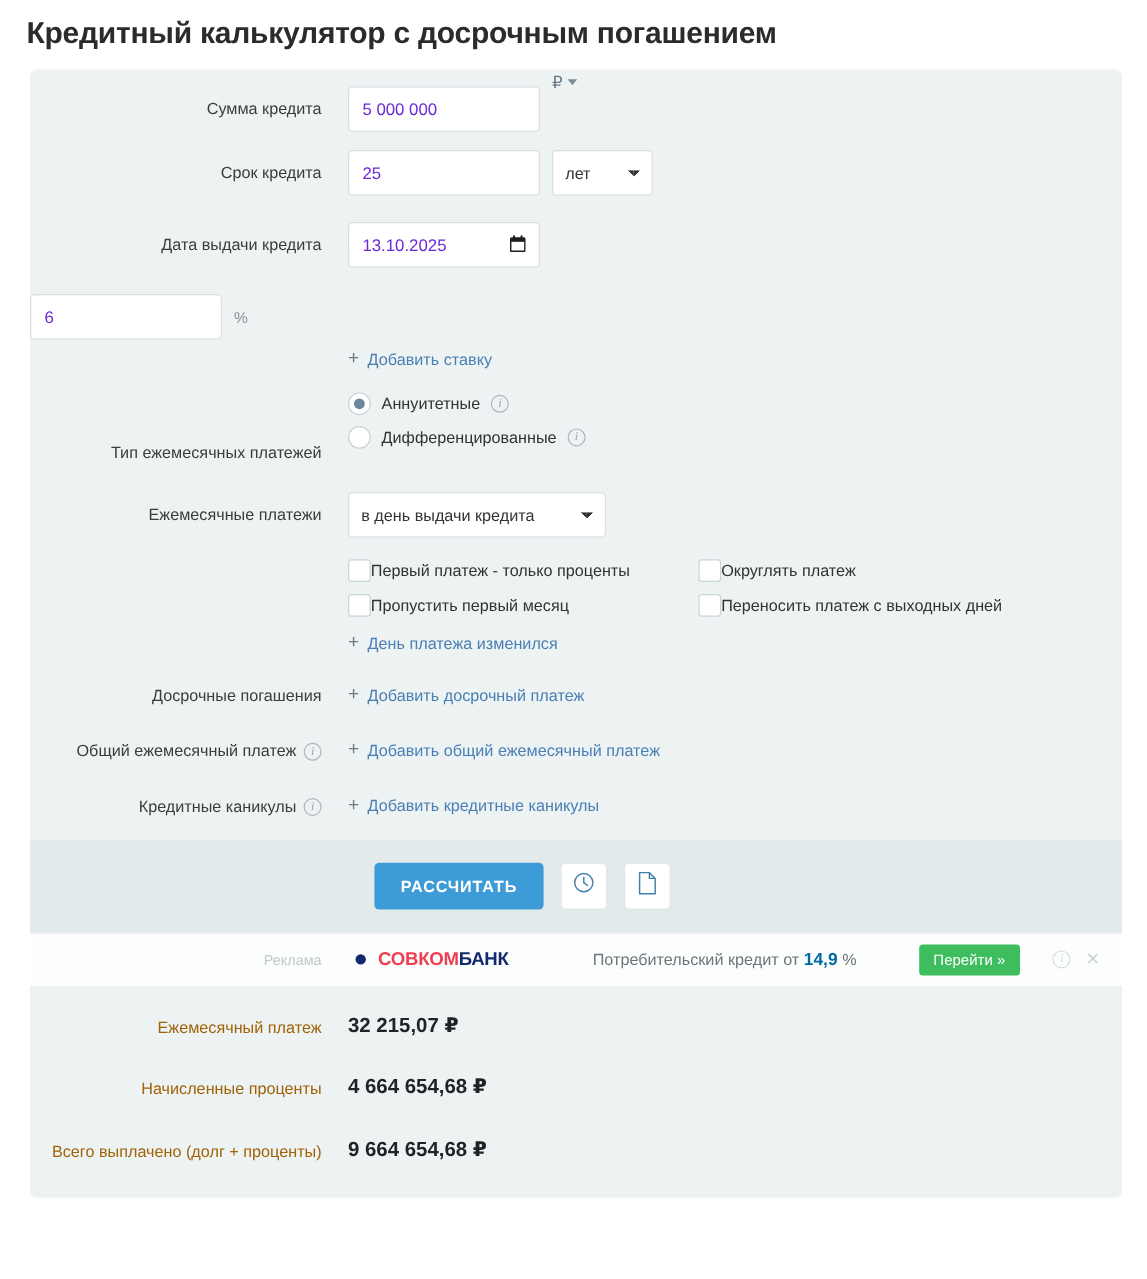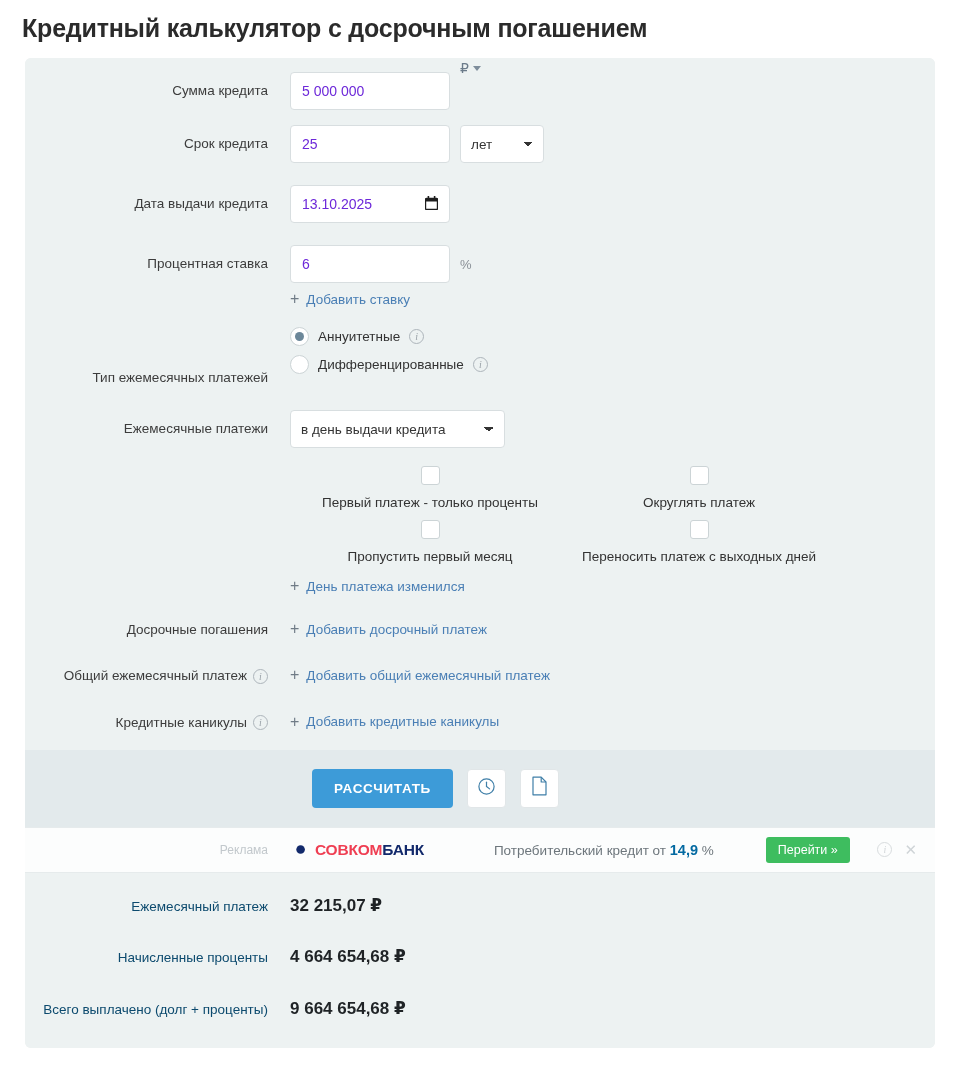--- a/index.html
+++ b/index.html
@@ -143,21 +143,21 @@
     flex: none; cursor: pointer;
   }
 
   
   .cb-grid {
     display: grid;
     grid-template-columns: 280px auto;
     row-gap: 10px; column-gap: 12px;
     margin-top: 2px;
   }
-  .cb-item { display: flex; align-items: center; gap: 10px; cursor: pointer; flex-direction: column; }
+  .cb-item { display: flex; align-items: center; gap: 0; cursor: pointer; }
   .cb-box {
     width: 19px; height: 19px; border-radius: 3px;
     background: #fff; border: 1px solid #ccd4d6; flex: none;
   }
   .cb-label { font-size: 13.5px; color: #333; }
 
   
   .button-row {
     background: #e3eaec;
     padding: 19px 0 19px 0;
@@ -222,21 +222,21 @@
     cursor: pointer;
   }
   .ad-close { font-size: 15px; color: #cfd4d7; cursor: pointer; line-height: 1; }
 
   
   .results { background: #edf2f2; padding: 22px 0 28px 0; }
   .res-row { display: flex; align-items: flex-start; margin-bottom: 30px; }
   .res-row:last-child { margin-bottom: 0; }
   .res-label {
     width: 265px; text-align: right; padding-right: 22px;
-    font-size: 13.5px; color: #0c4a6e; line-height: 1.45; padding-top: 2px;
+    font-size: 13.5px; color: #a16207; line-height: 1.45; padding-top: 2px;
   }
   .res-value { font-size: 17px; font-weight: bold; color: #1f2326; }
 </style>
 </head>
 <body>
 
 <div class="page">
 
   <h1 class="page-title">Кредитный калькулятор с досрочным погашением</h1>
 
@@ -276,21 +276,20 @@
                 <rect x="0.5" y="2.5" width="12" height="3" fill="#1e1e1e"></rect>
                 <rect x="2.6" y="0" width="1.6" height="3.2" fill="#1e1e1e"></rect>
                 <rect x="8.8" y="0" width="1.6" height="3.2" fill="#1e1e1e"></rect>
               </svg>
             </span>
           </span>
         </div>
       </div>
 
       <div class="row" style="margin-bottom:8px;">
-        <div class="row-label" style="height:38px;">Процентная ставка</div>
         <div class="row-field">
           <input class="txt-input w-rate" type="text" value="6" style="">
           <span class="unit-suffix">%</span>
         </div>
       </div>
 
       <div class="row" style="margin-bottom:20px;">
         <div class="row-label"></div>
         <div class="row-field">
           <span class="add-link">

